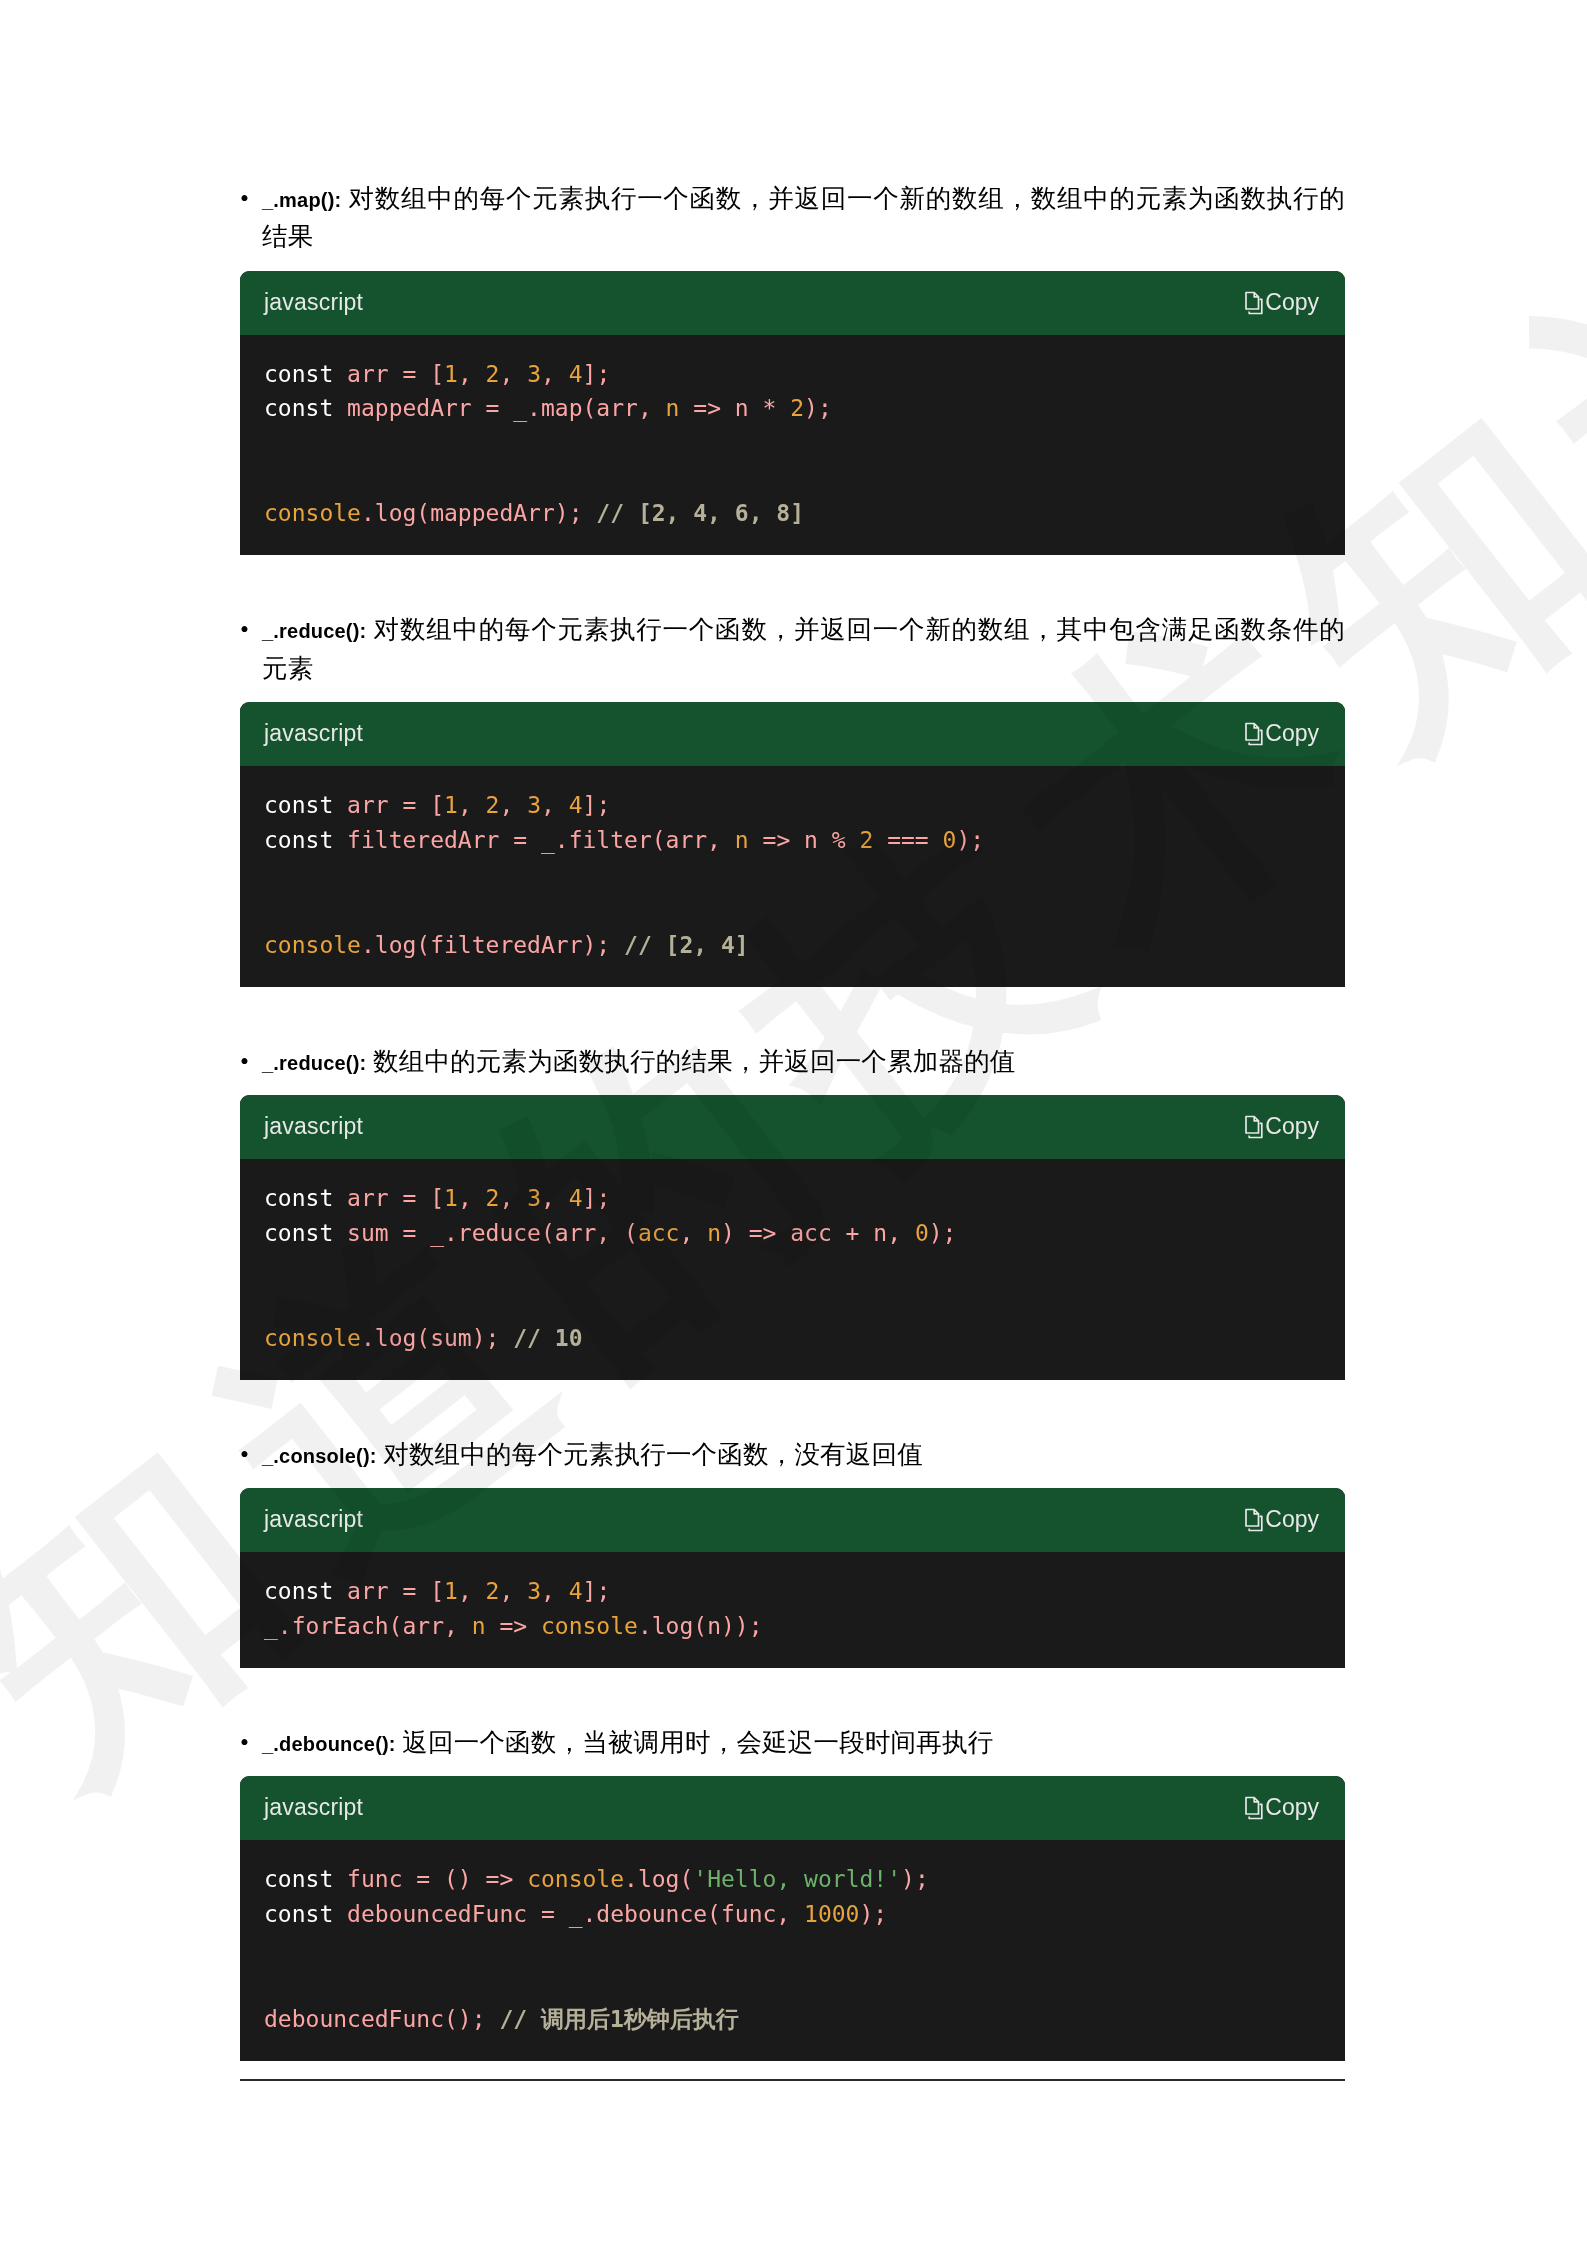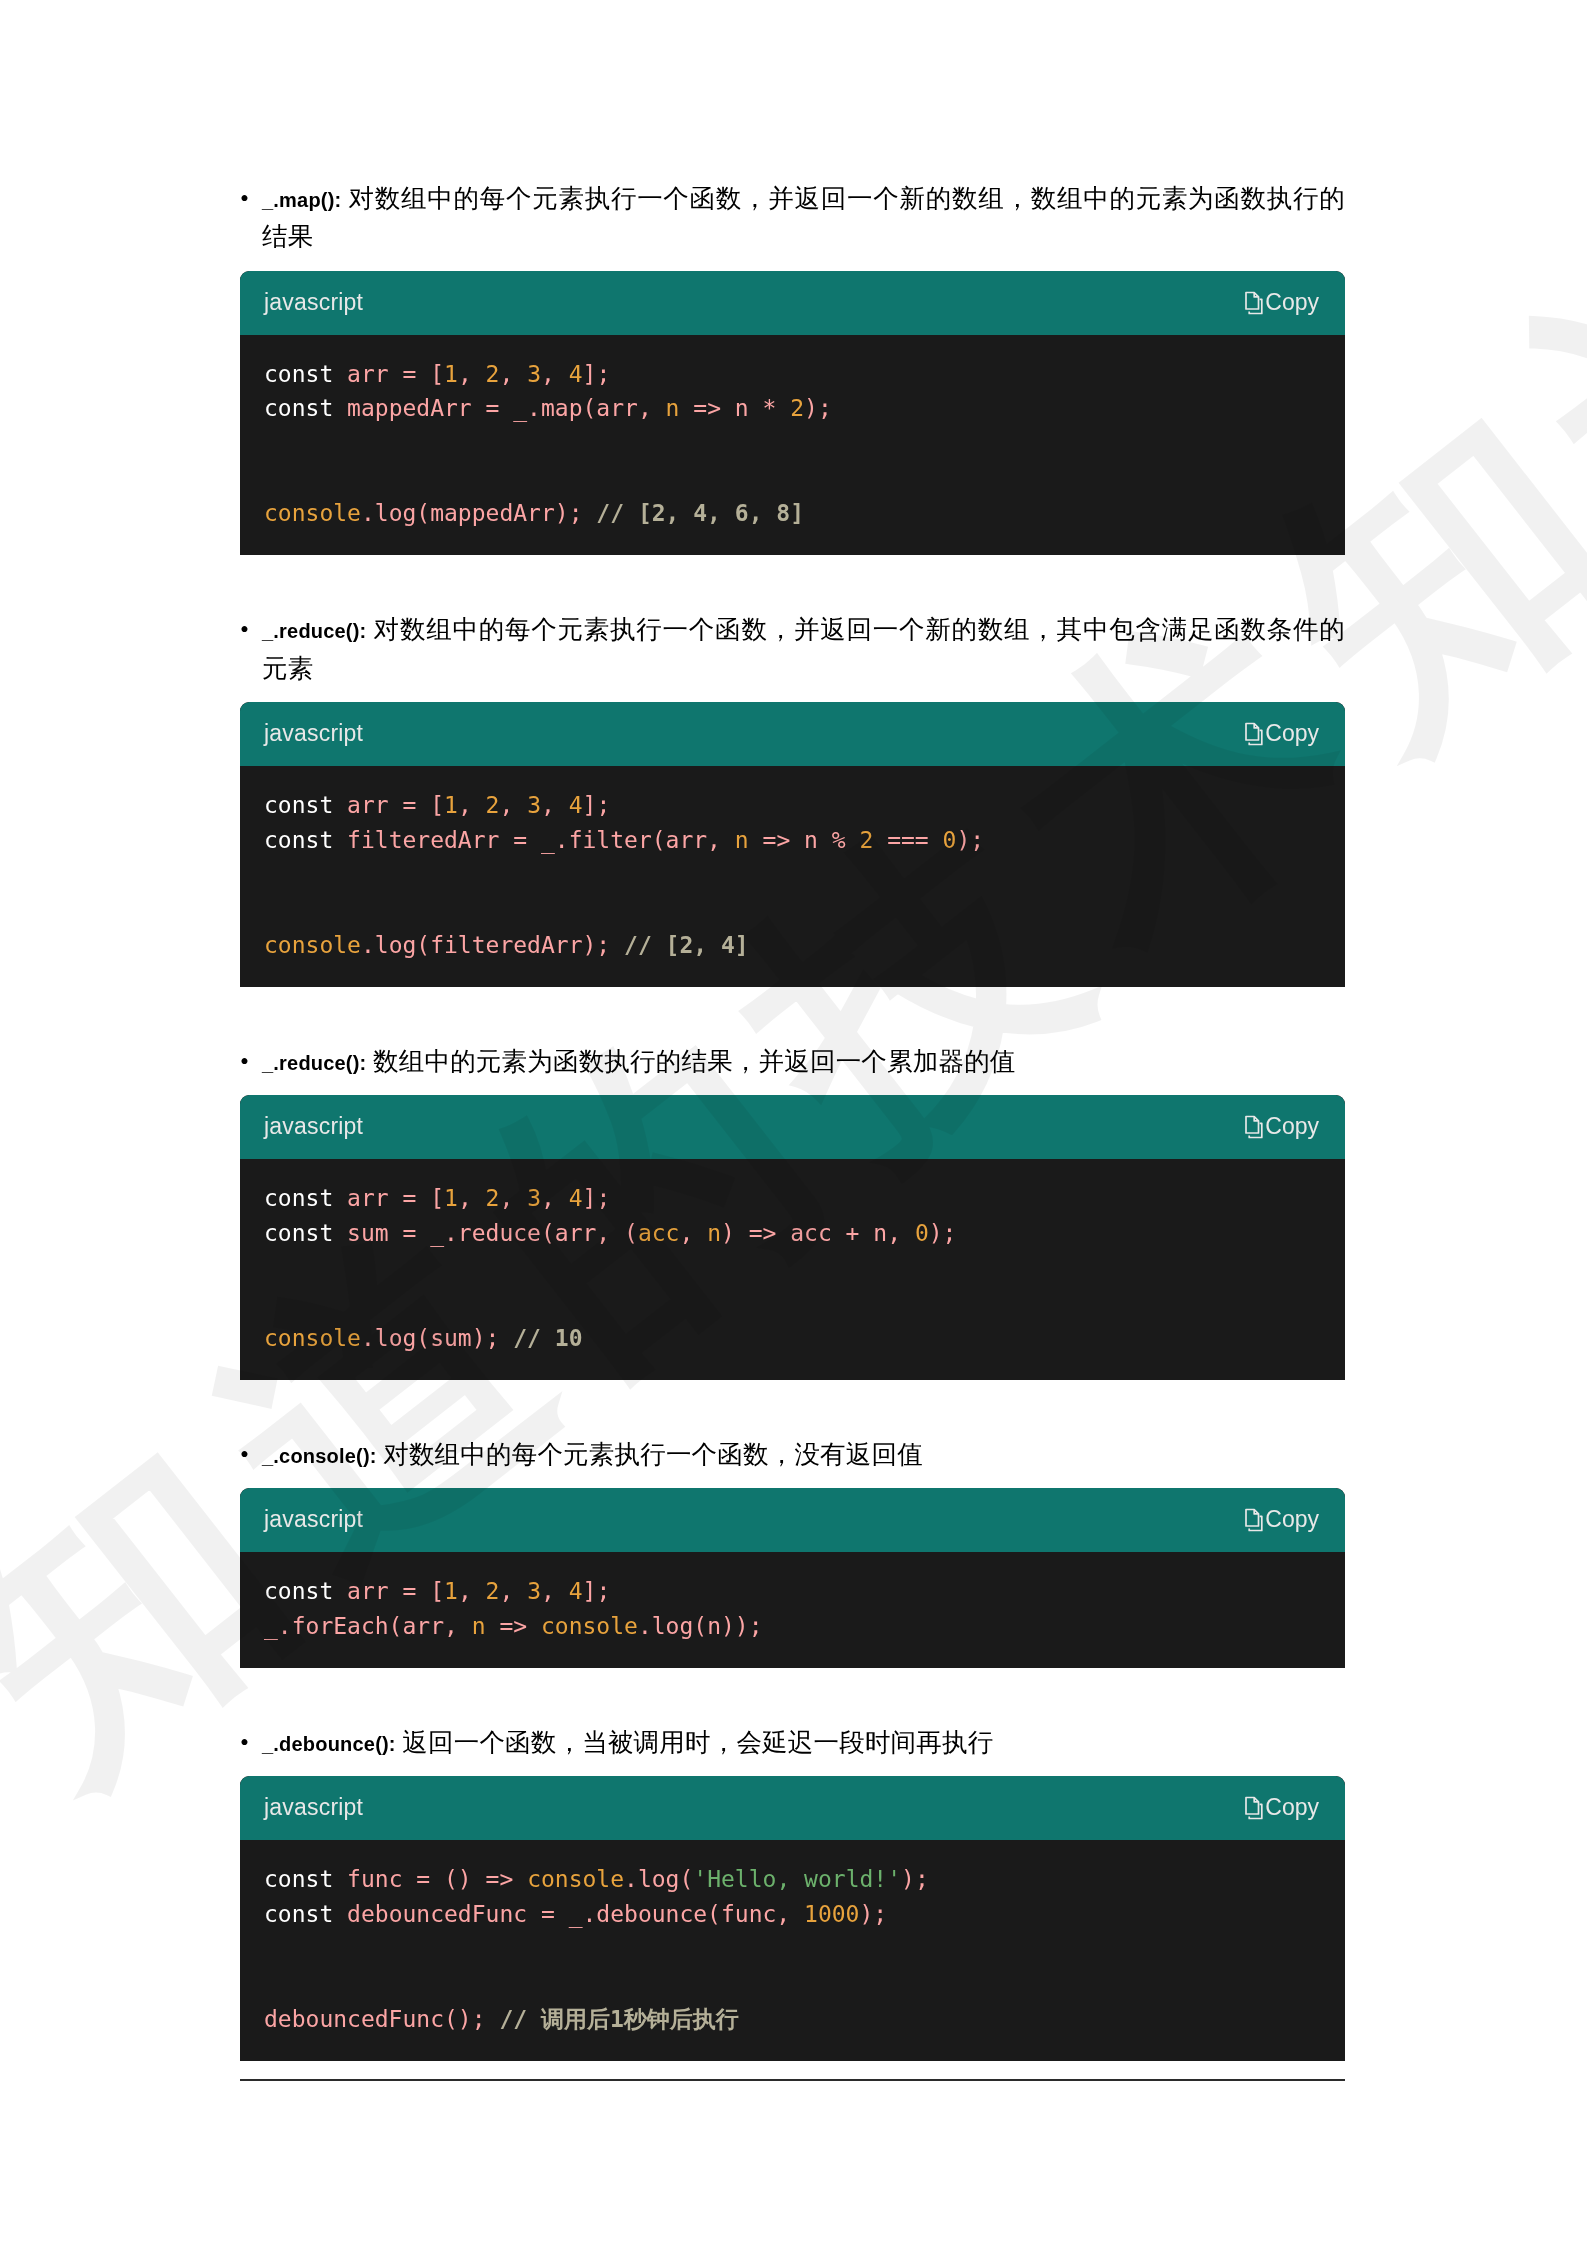--- a/index.html
+++ b/index.html
@@ -90,21 +90,21 @@
 
   
   .code-block {
     width: 1105px;
     border-radius: 9px 9px 0 0;
     overflow: hidden;
     margin: 0 0 10px 0;
     background: #1a1a1a;
   }
   .code-header {
-    background: #0f766e;
+    background: #14532d;
     height: 64px;
     display: flex;
     align-items: center;
     justify-content: space-between;
     padding: 0 26px 0 24px;
     box-sizing: border-box;
     border-radius: 9px 9px 0 0;
   }
   .code-lang {
     color: #e8e8e8;

